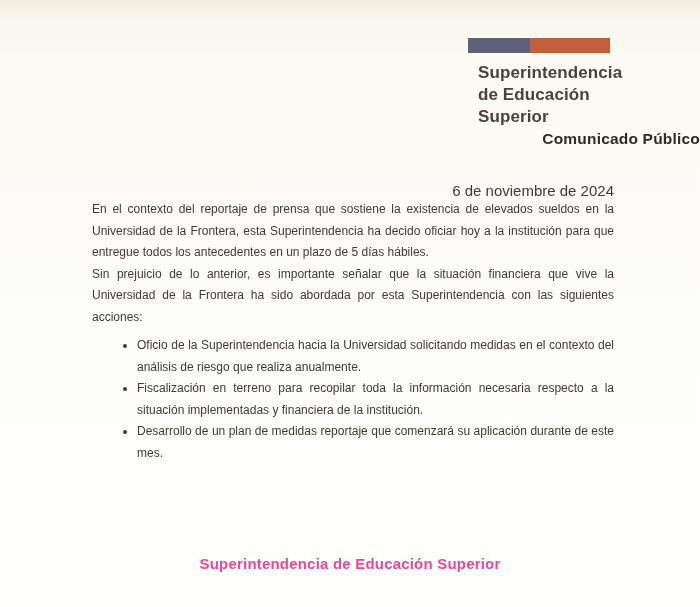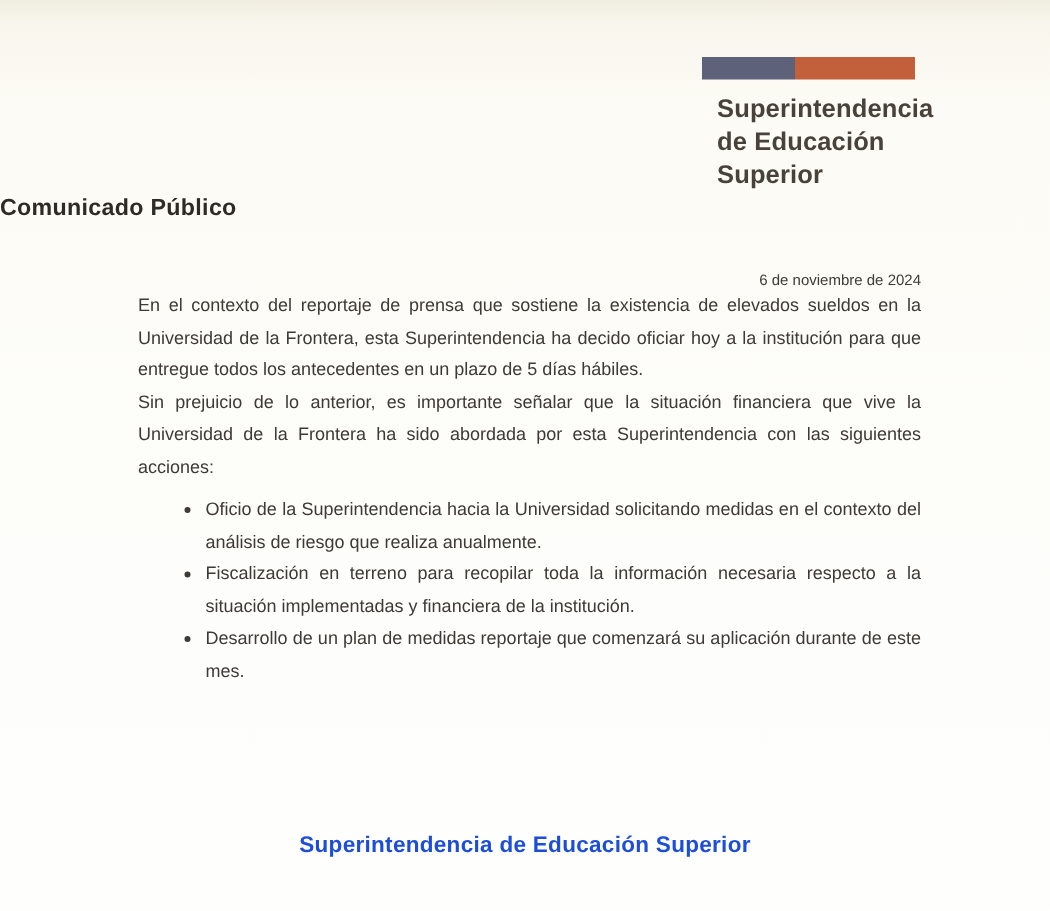--- a/index.html
+++ b/index.html
@@ -49,31 +49,31 @@
     color: #48423a;
     letter-spacing: 0.1px;
   }
 
   
   .doc-title {
     position: absolute;
     left: 0;
     right: 0;
     top: 130px;
-    text-align: left;
+    text-align: right;
     font-size: 15.5px;
     font-weight: bold;
     color: #2e2a25;
     letter-spacing: 0.2px;
   }
   .doc-date {
     margin: 0 86px 0 92px;
     padding-top: 50px;
     text-align: right;
-    font-size: 10px;
+    font-size: 15px;
     color: #3e3a35;
   }
 
   
   .doc-body {
     margin: 0 86px 0 92px;
     font-size: 12px;
     line-height: 21.5px;
   }
   .doc-body p {
@@ -95,21 +95,21 @@
 
   
   .doc-footer {
     position: absolute;
     left: 0;
     right: 0;
     top: 555px;
     text-align: center;
     font-size: 15px;
     font-weight: bold;
-    color: #1d4ed8;
+    color: #ec4899;
     letter-spacing: 0.2px;
   }
 </style>
 </head>
 <body>
 
 <div class="page">
 
   <div class="letterhead">
     <div class="logo-block">

